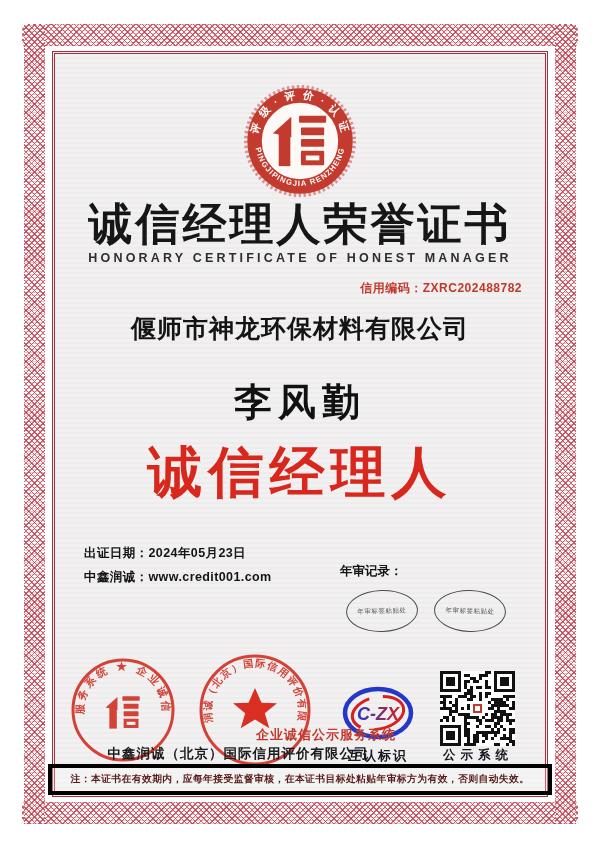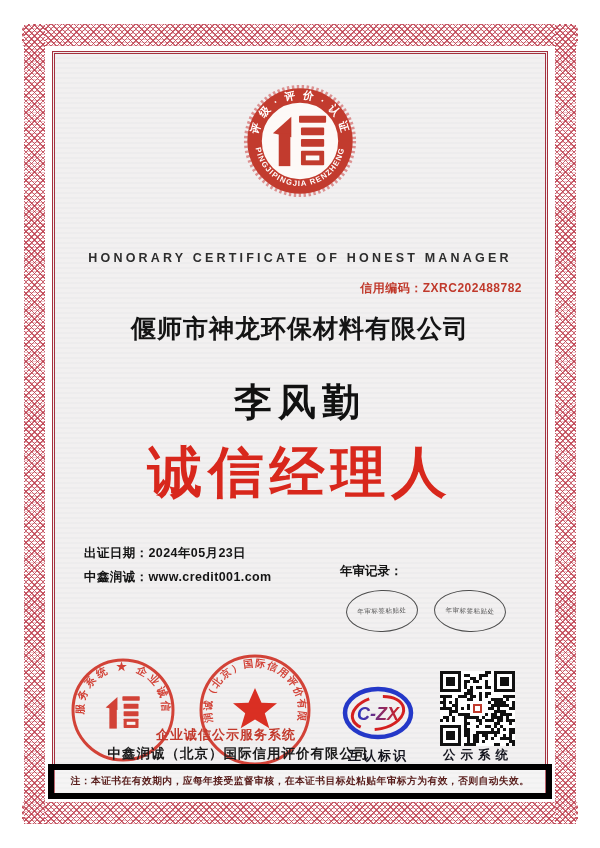--- a/index.html
+++ b/index.html
@@ -44,28 +44,28 @@
   .review-label{left:284px;top:508px;font-size:12.5px;font-weight:700;color:#141414;}
   .sticker{position:absolute;width:70px;height:40px;border:1.5px solid #4c4c4c;border-radius:50%;
     display:flex;align-items:center;justify-content:center;font-size:6.5px;color:#555;letter-spacing:.5px;background:transparent;transform:rotate(-2deg);}
   .sticker.s1{left:290px;top:535px;}
   .sticker.s2{left:378px;top:535px;transform:rotate(2deg);}
 
   
   .seal{position:absolute;opacity:.92;}
   .seal.left-seal{left:14px;top:602px;}
   .seal.right-seal{left:142px;top:598px;}
-  .sys-line{left:0px;top:671px;width:340px;text-align:center;font-size:13px;font-weight:900;color:#c3392c;letter-spacing:1px;z-index:5;}
+  .sys-line{left:0px;top:671px;width:340px;text-align:right;font-size:13px;font-weight:900;color:#c3392c;letter-spacing:1px;z-index:5;}
   .org-line{left:-18px;top:690px;width:400px;text-align:center;font-size:13.5px;font-weight:900;color:#1c1c1c;letter-spacing:1px;z-index:5;}
   .czx{left:286px;top:630px;}
   .mutual-label{left:284px;top:692px;width:76px;text-align:center;font-size:13px;font-weight:900;color:#15161f;letter-spacing:2px;}
   .qr-wrap{left:384px;top:616px;}
   .public-label{left:372px;top:692px;width:100px;text-align:center;font-size:12.5px;font-weight:900;color:#15161f;letter-spacing:5px;white-space:nowrap;}
 
-  .note-box{left:-8px;right:-8px;top:709px;border:6px solid #000000;padding:5px 4px;background:rgba(255,255,255,.25);}
+  .note-box{left:-8px;right:-8px;top:709px;border:4px solid #000000;padding:5px 4px;background:rgba(255,255,255,.25);}
   .note-text{font-size:9.8px;font-weight:700;color:#571c1a;letter-spacing:.4px;text-align:center;white-space:nowrap;}
 
   .medallion{left:0;right:0;top:28px;display:flex;justify-content:center;}
 </style>
 </head>
 <body>
 
 <div class="page">
   <div class="lat top"></div>
   <div class="lat bottom"></div>
@@ -96,20 +96,21 @@
           <rect x="-22" y="-8" width="12" height="34"></rect>
           <rect x="-1" y="-26" width="28" height="7" rx="1"></rect>
           <rect x="1" y="-14" width="24" height="8" rx="1"></rect>
           <rect x="1" y="-2" width="24" height="8" rx="1"></rect>
           <rect x="1" y="10" width="24" height="15" rx="1"></rect>
           <rect x="6" y="15" width="14" height="5" fill="#fdf9f7"></rect>
         </g>
       </svg>
     </div>
 
+    <div class="abs ctr title">诚信经理人荣誉证书</div>
     <div class="abs ctr subtitle">HONORARY CERTIFICATE OF HONEST MANAGER</div>
     <div class="abs credit-code">信用编码：ZXRC202488782</div>
 
     <div class="abs ctr company">偃师市神龙环保材料有限公司</div>
 
     <div class="abs ctr holder">李风勤</div>
     <div class="abs ctr award">诚信经理人</div>
 
     <div class="abs details">
       <div class="row"><span>出证日期：</span><span>2024年05月23日</span></div>

